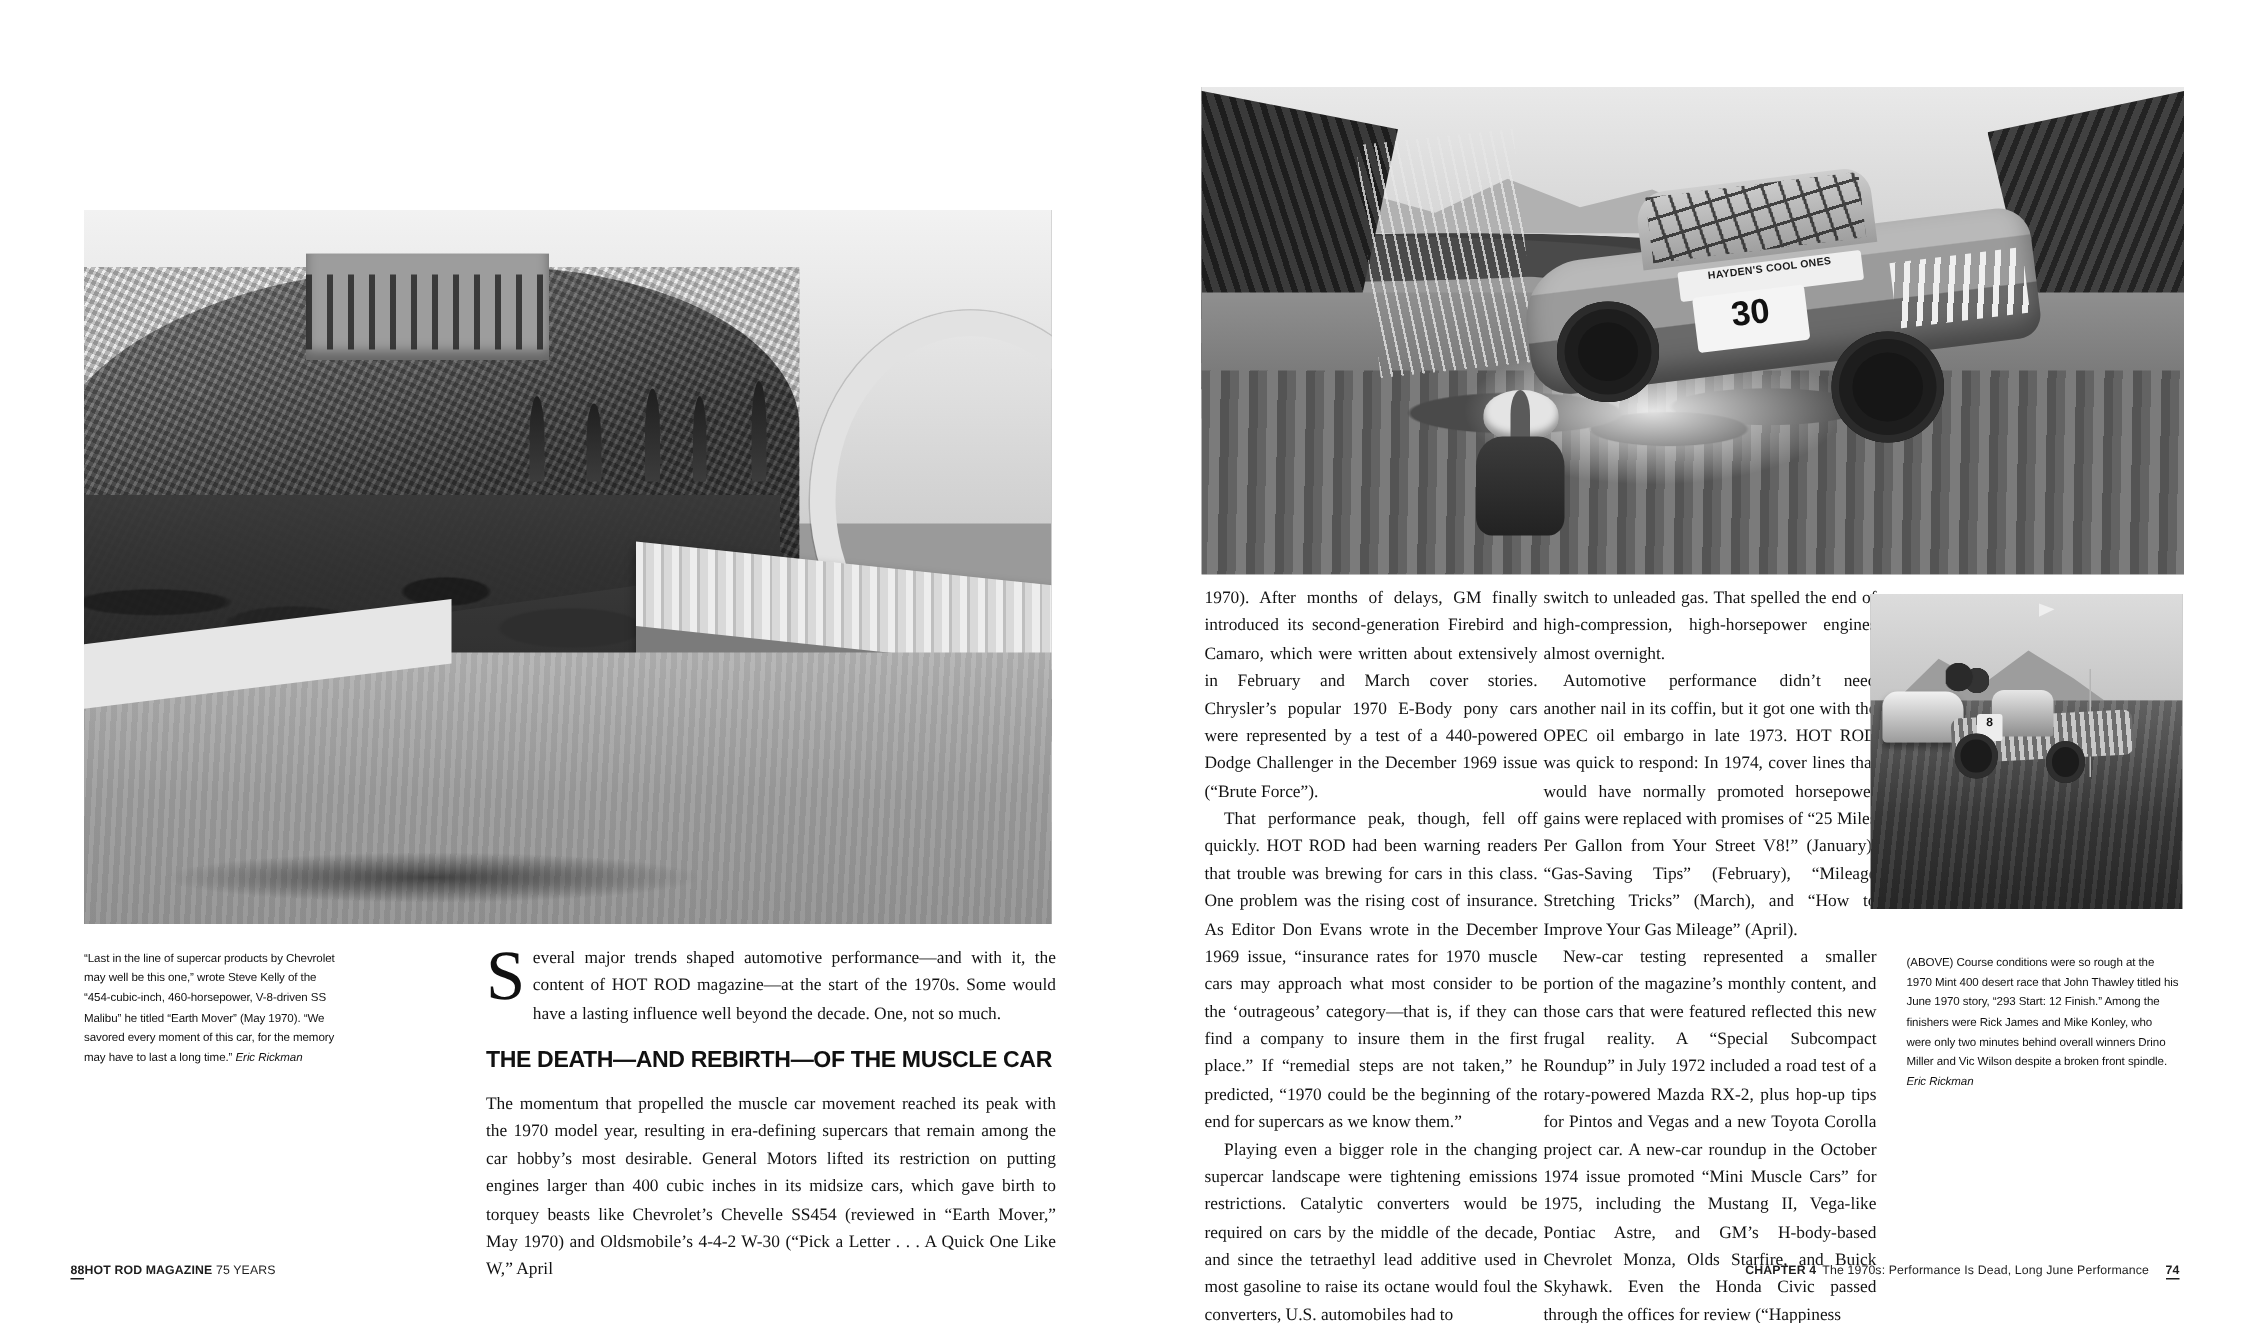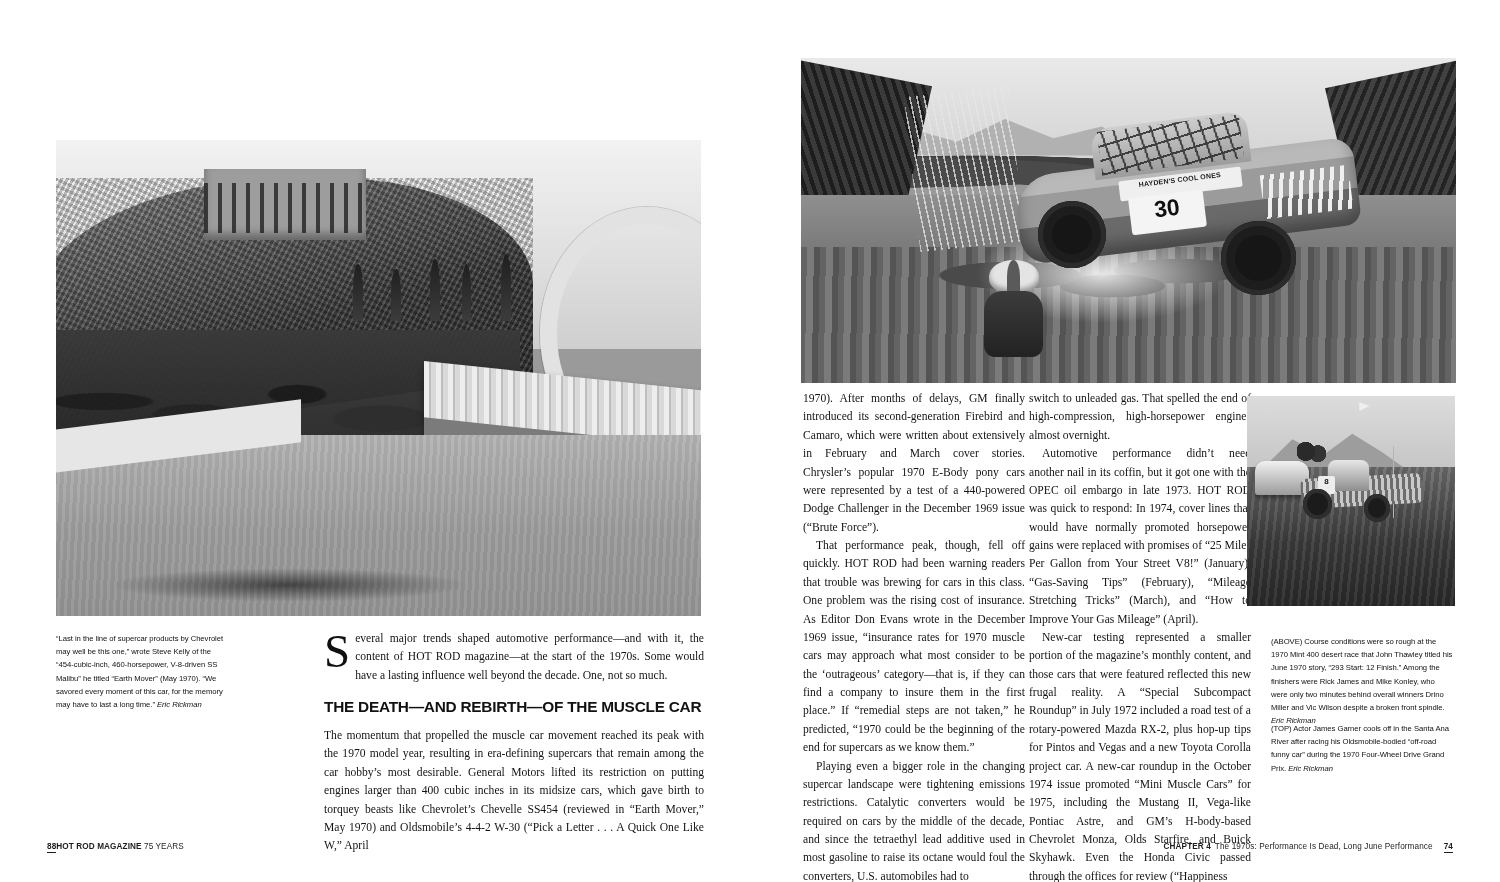--- a/index.html
+++ b/index.html
@@ -301,21 +301,18 @@
       <div class="b-num">8</div>
       <div class="b-tire" style="left:2%;top:44%;width:24%;height:46%"></div>
       <div class="b-tire" style="left:52%;top:52%;width:22%;height:42%"></div>
     </div>
   </div>
 
   <div class="cap" id="cap-right-1">
     <span>(ABOVE) Course conditions were so rough at the 1970 Mint 400 desert race that John Thawley titled his June 1970 story, “293 Start: 12 Finish.” Among the finishers were Rick James and Mike Konley, who were only two minutes behind overall winners Drino Miller and Vic Wilson despite a broken front spindle. </span><i>Eric Rickman</i>
   </div>
 
-  <div class="cap" id="cap-right-2">
-    <span>(TOP) Actor James Garner cools off in the Santa Ana River after racing his Oldsmobile-bodied “off-road funny car” during the 1970 Four-Wheel Drive Grand Prix. </span><i>Eric Rickman</i>
-  </div>
 
   <div class="footer" id="footer-right">
     <span class="run-bold" style="margin-right: 4px;">CHAPTER 4</span><span class="run-reg">The 1970s: Performance Is Dead, Long June Performance</span><span class="folio">74</span>
   </div>
 
 </div>
 
 </body></html>

